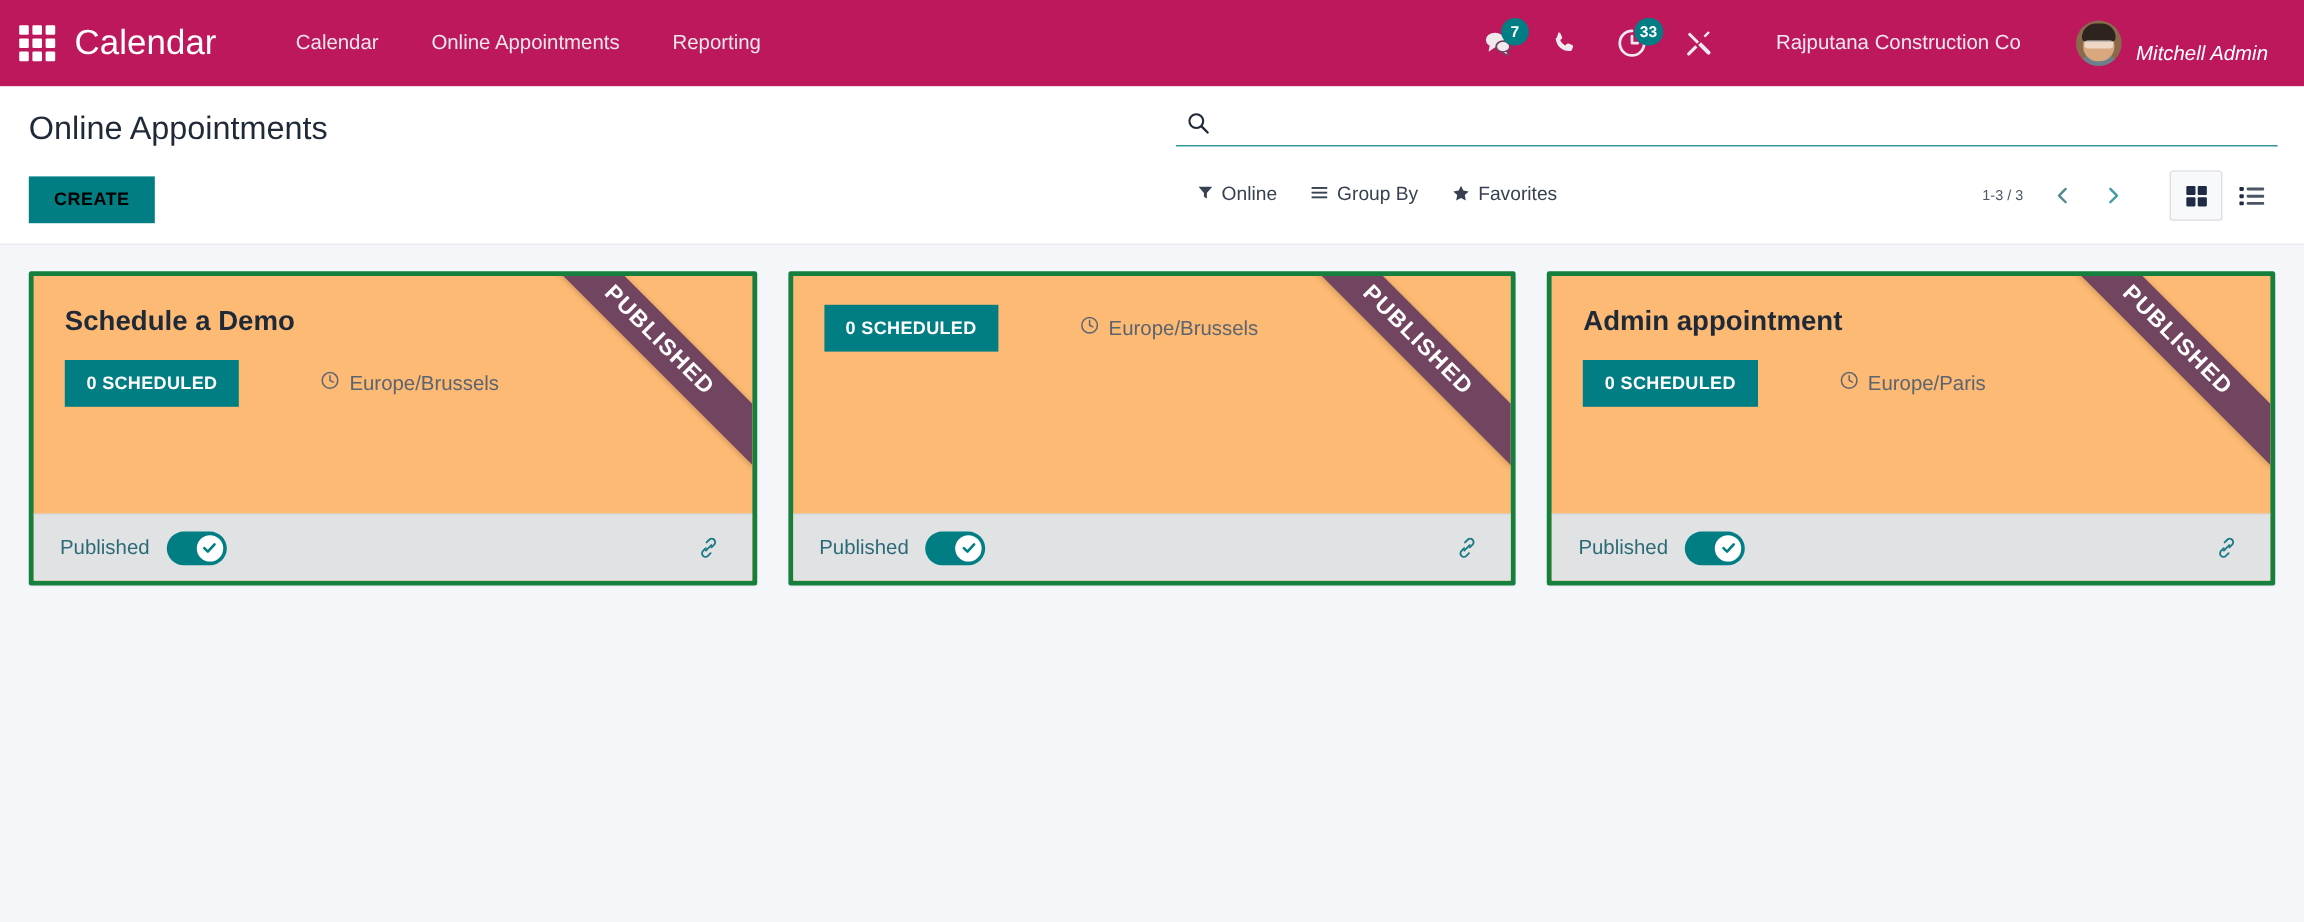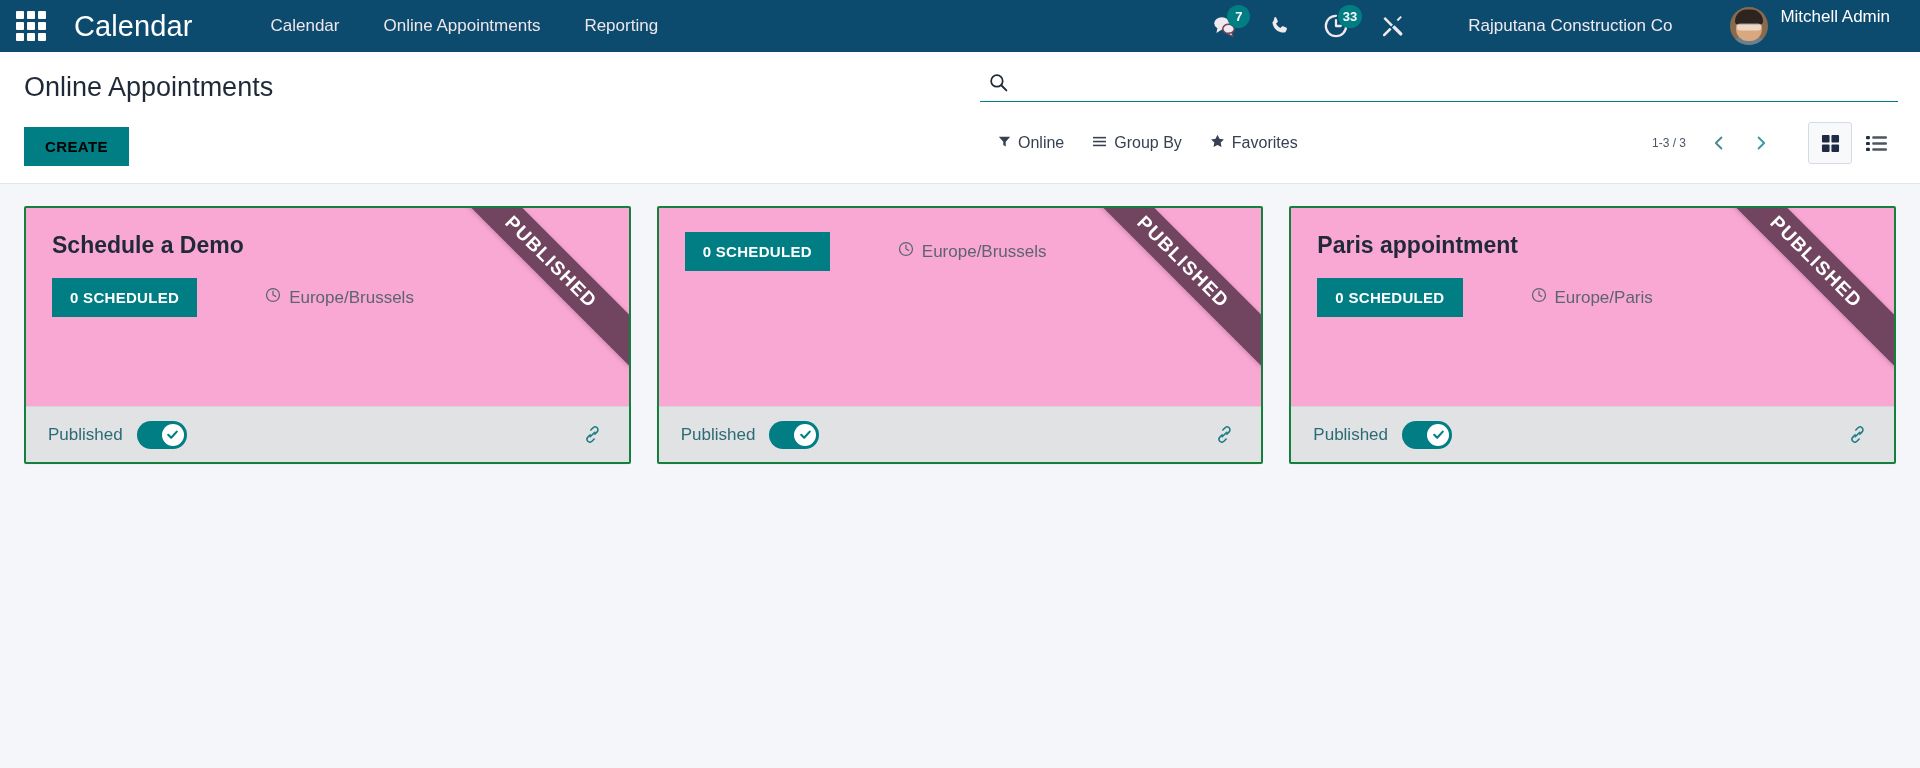--- a/index.html
+++ b/index.html
@@ -12,28 +12,27 @@
 
   body {
     font-family: "Liberation Sans", sans-serif;
     background: #F4F6F9;
     color: #374151;
     -webkit-font-smoothing: antialiased;
   }
 
   
   .navbar {
-    height: 52px;
-    background: #0c4a6e;
+    height: 72px;
+    background: #be185d;
     display: flex;
     align-items: center;
     padding: 0 22px 0 14px;
     color: #F5F1F3;
     position: relative;
-    gap: 12px;
   }
 
   .apps-grid {
     width: 34px;
     height: 34px;
     display: grid;
     grid-template-columns: repeat(3, 8px);
     grid-template-rows: repeat(3, 8px);
     gap: 3px;
     align-content: center;
@@ -103,26 +102,27 @@
     font-size: 17px;
     color: #F0EAEE;
     padding: 10px 18px;
     cursor: pointer;
     white-space: nowrap;
     border-radius: 3px;
   }
 
   .user-menu {
     display: flex;
-    align-items: flex-start;
+    align-items: flex-end;
     gap: 12px;
     padding: 6px 8px 6px 10px;
     cursor: pointer;
     border-radius: 3px;
     margin-left: 18px;
+    font-style: italic;
   }
   .avatar {
     width: 38px; height: 38px;
     border-radius: 50%;
     overflow: hidden;
     background: #8a6a4c;
     position: relative;
     flex: none;
   }
   .avatar .face {
@@ -295,22 +295,22 @@
   
   .kanban {
     padding: 22px 24px 0 24px;
     display: flex;
     gap: 26px;
     align-items: flex-start;
   }
 
   .card {
     width: 608px;
-    background: #f9a8d4;
-    border: 2px solid #15803d;
+    background: #fdba74;
+    border: 4px solid #15803d;
     border-radius: 2px;
     position: relative;
     overflow: hidden;
     cursor: pointer;
     box-shadow: 0 1px 1px rgba(0,0,0,.03);
   }
 
   .card-body {
     padding: 24px 26px 0 26px;
     height: 198px;
@@ -675,21 +675,21 @@
           <path d="M7.2 4.3 L9.6 1.9 a3 3 0 0 1 4.3 4.3 L11.5 8.6" fill="none" stroke="#1A7A83" stroke-width="1.6" stroke-linecap="round"></path>
           <path d="M10.8 13.7 L8.4 16.1 a3 3 0 0 1-4.3-4.3 L6.5 9.4" fill="none" stroke="#1A7A83" stroke-width="1.6" stroke-linecap="round"></path>
           <path d="M6.6 11.4 L11.4 6.6" fill="none" stroke="#1A7A83" stroke-width="1.6" stroke-linecap="round"></path>
         </svg>
       </div>
     </div>
   </div>
 
   <div class="card">
     <div class="card-body">
-      <div class="card-title">Paris appointment</div>
+      <div class="card-title">Admin appointment</div>
       <div class="card-row">
         <div class="scheduled-badge">0 SCHEDULED</div>
         <div class="timezone">
           <span>
             <svg width="16" height="16" viewBox="0 0 18 18" aria-hidden="true">
               <circle cx="9" cy="9" r="7.3" fill="none" stroke="#5C6470" stroke-width="1.4"></circle>
               <path d="M9 4.6 V9 L12 10.6" fill="none" stroke="#5C6470" stroke-width="1.4" stroke-linecap="round"></path>
             </svg>
           </span>
           <span>Europe/Paris</span>

